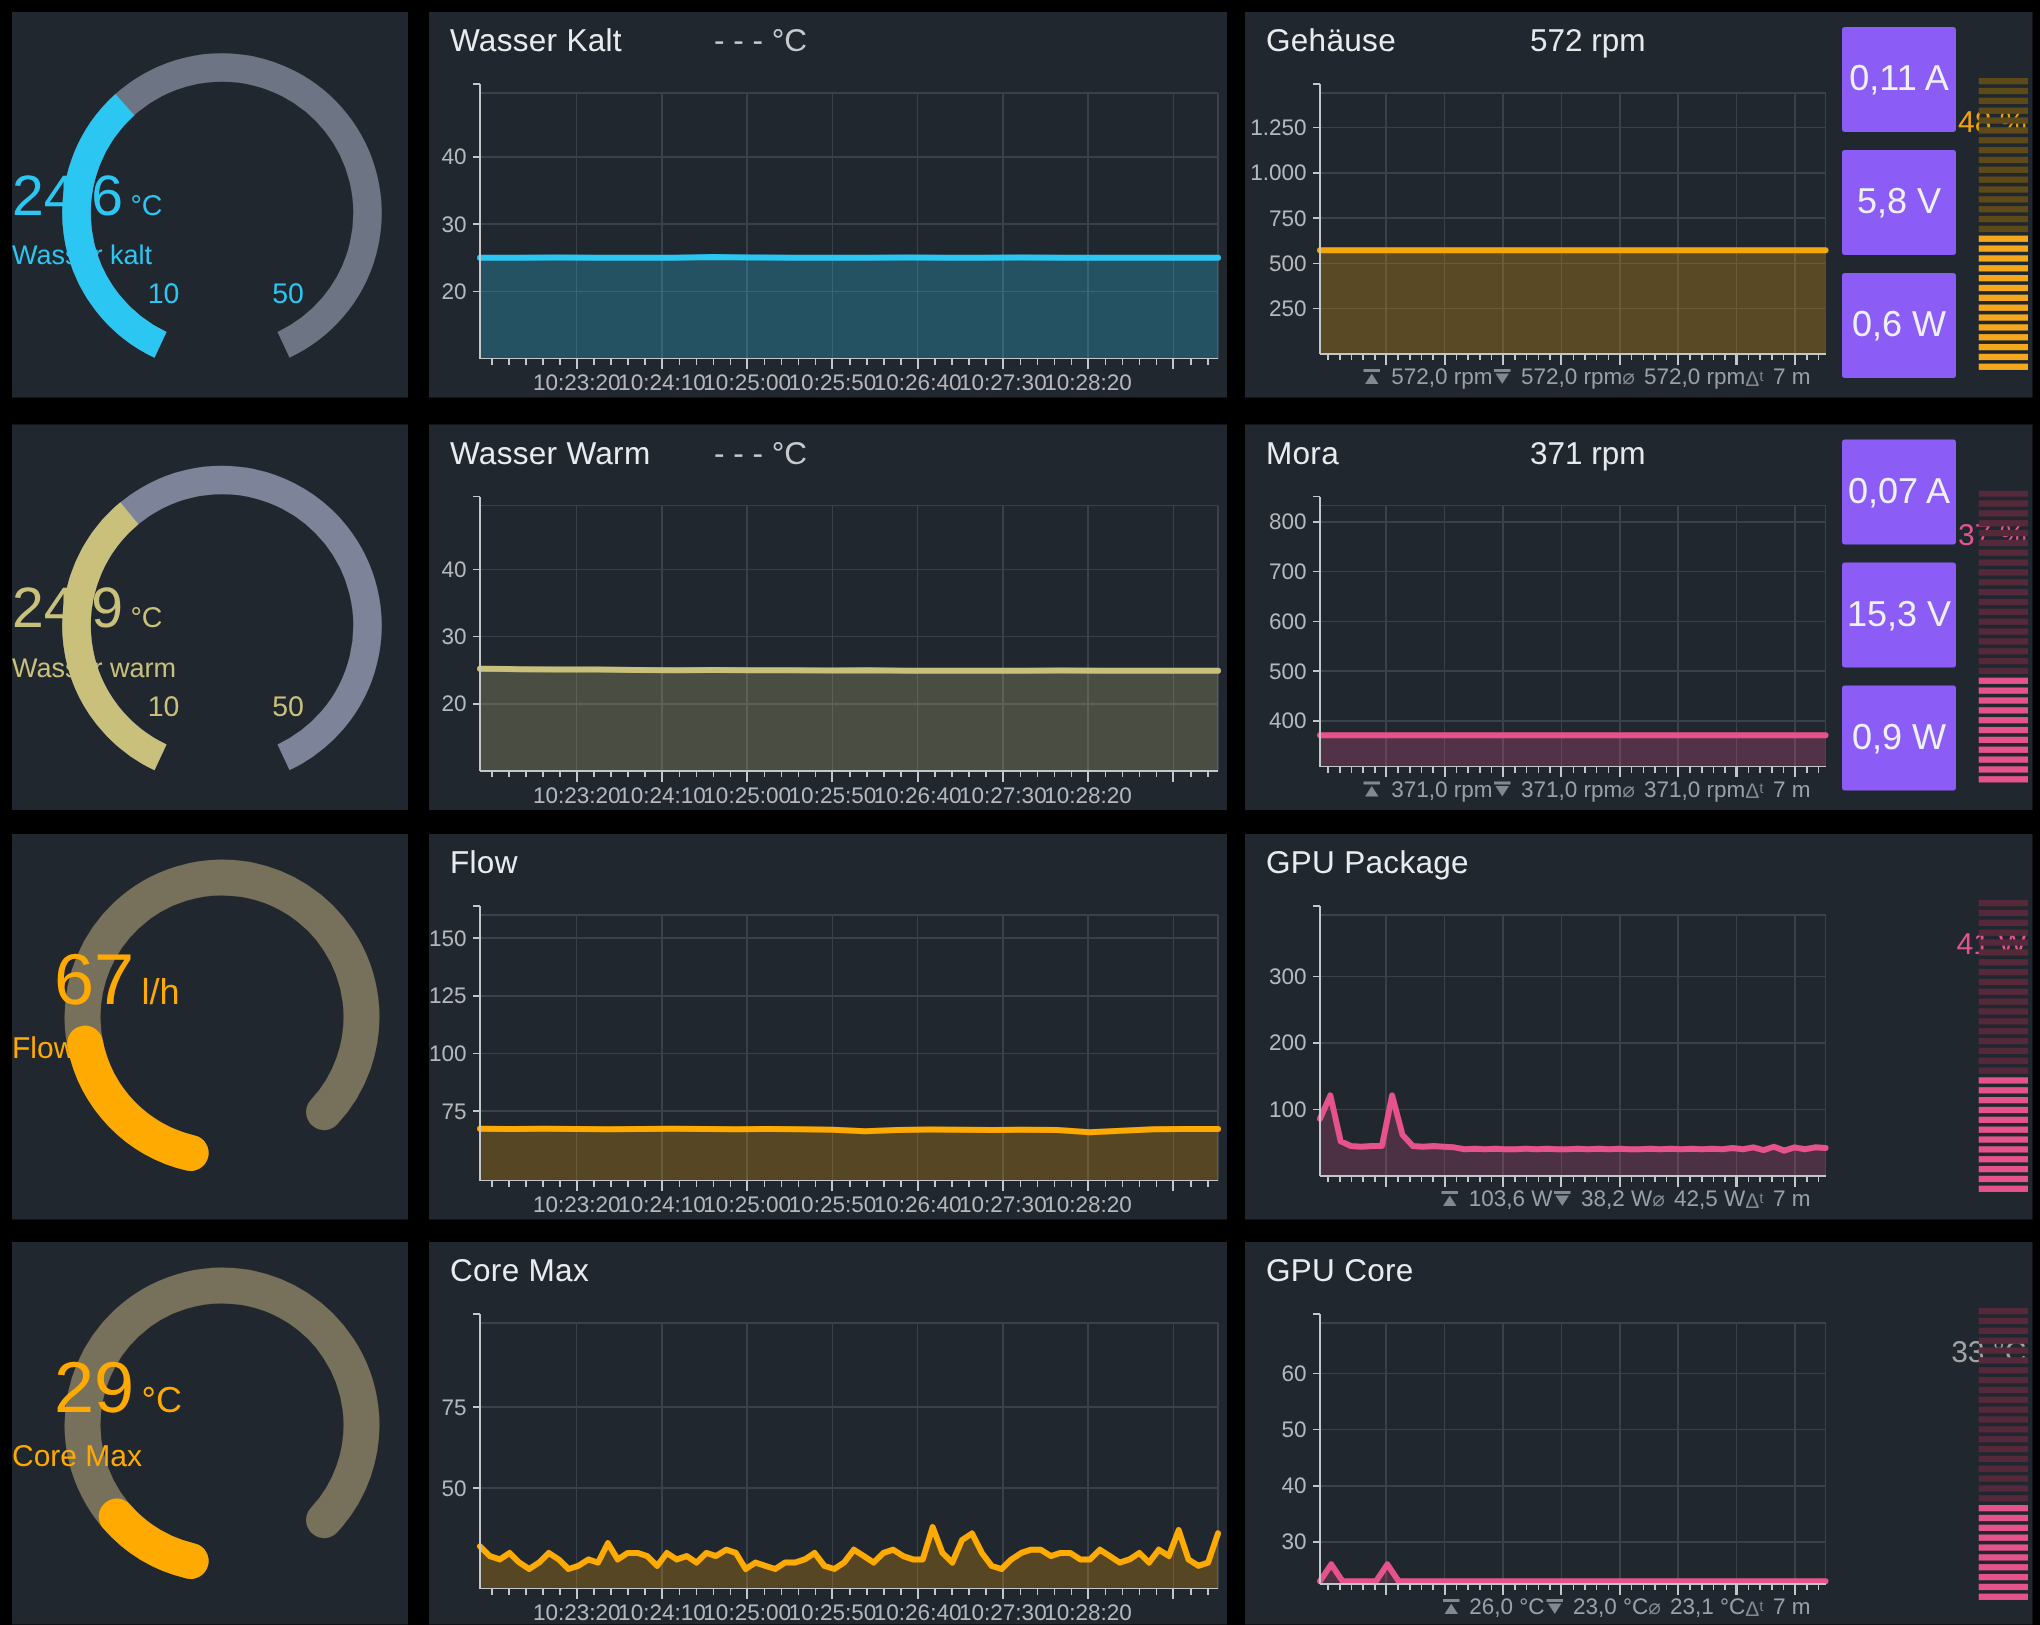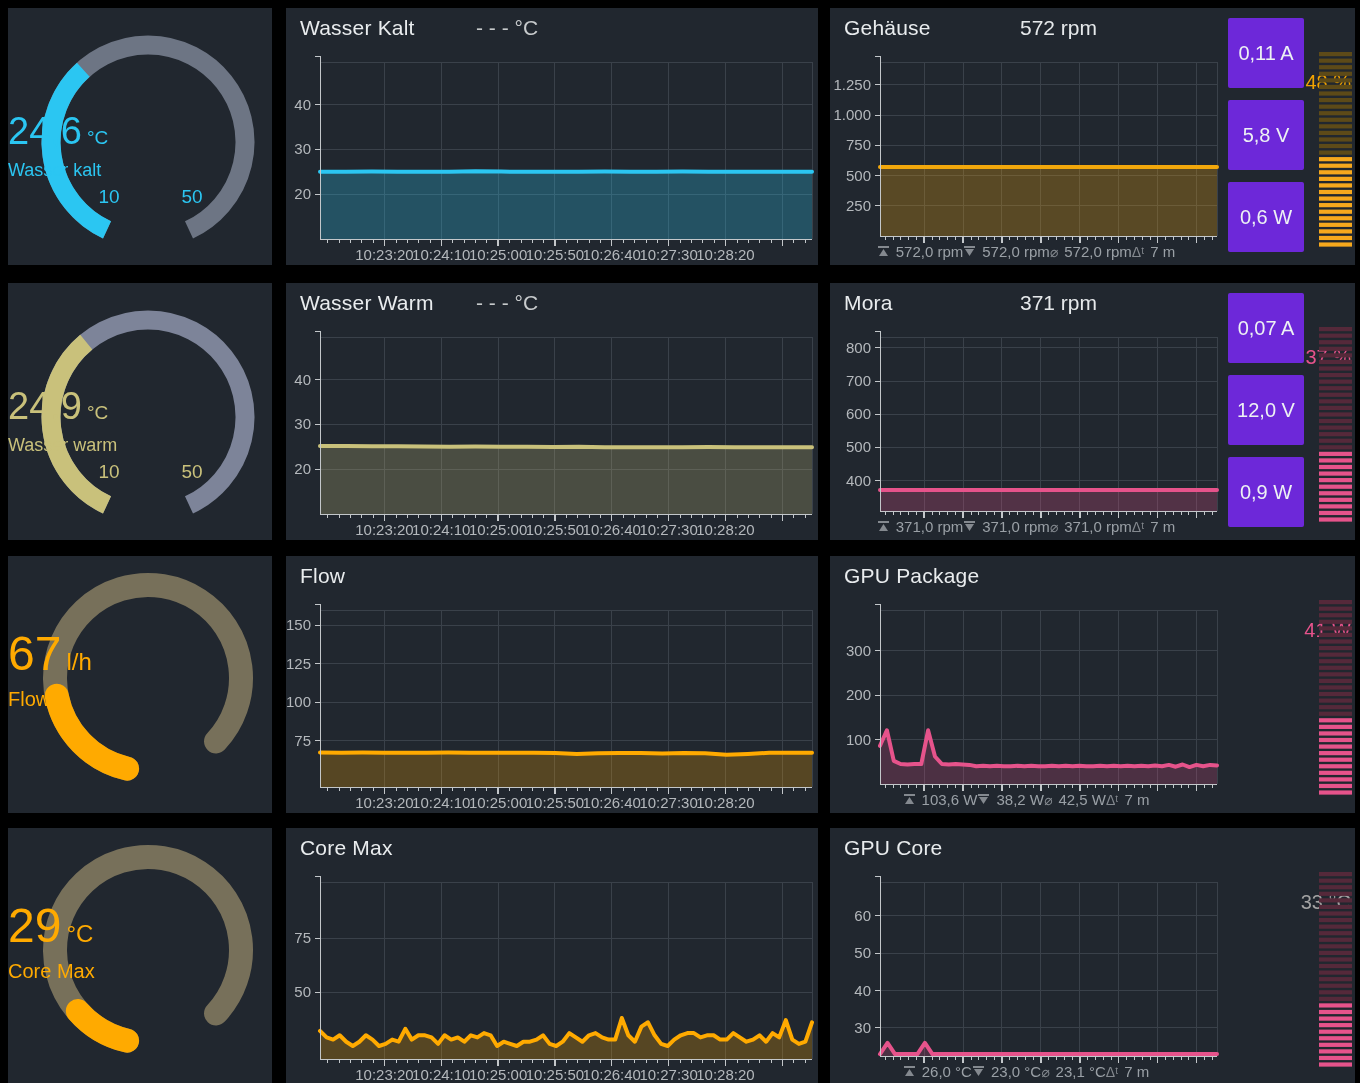--- a/index.html
+++ b/index.html
@@ -7,33 +7,33 @@
   #dashboard{position:relative;width:1360px;height:1083px;background:#000;}
   .row{position:absolute;left:0;width:1360px;height:257px;}
   .panel{position:absolute;top:0;height:257px;background:#21272f;overflow:hidden;}
   .panel.gauge{left:8px;width:264px;}
   .panel.mid{left:286px;width:532px;}
   .panel.right{left:830px;width:525px;}
   .chart-title{position:absolute;top:8px;left:14px;font-size:21px;color:#e9ecee;letter-spacing:.2px;white-space:nowrap;}
   .title-value{position:absolute;top:8px;left:190px;font-size:21px;color:#e6e9eb;white-space:nowrap;}
   .title-value.dashes{color:#c7cacc;}
   svg.chart{position:absolute;left:0;top:0;}
-  .stats{position:absolute;left:15px;bottom:5px;width:362px;display:flex;justify-content:center;align-items:center;}
+  .stats{position:absolute;left:15px;bottom:5px;width:362px;display:flex;justify-content:flex-end;align-items:center;}
   .stat{display:flex;align-items:center;gap:6px;color:#9aa0a6;font-size:15px;white-space:nowrap;}
   .stat .glyph{color:#84898f;font-size:14px;}
   .stat svg{display:block;}
   .boxes{position:absolute;top:10px;right:51px;width:76px;display:flex;flex-direction:column;gap:12px;}
-  .vbox{width:76px;height:70px;background:#6d28d9;border-radius:2px;display:flex;align-items:center;justify-content:center;
-        font-size:20px;color:#edf1f4;}
+  .vbox{width:76px;height:70px;background:#8b5cf6;border-radius:2px;display:flex;align-items:center;justify-content:center;
+        font-size:24px;color:#edf1f4;}
   .meter-label{position:absolute;top:15px;right:4px;font-size:20px;white-space:nowrap;margin-top:48px;}
   svg.meter{position:absolute;right:3px;top:44px;}
   .gauge-text{position:absolute;left:0;width:280px;text-align:left;white-space:nowrap;}
   .g-value{font-size:38px;}
   .g-value .unit{font-size:19px;margin-left:5px;}
-  .g-value.big{font-size:48px;}
+  .g-value.big{font-size:48px;margin-left:28px;}
   .g-value.big .unit{font-size:24px;}
   .g-label{font-size:18px;}
   .g-label.big{font-size:20px;}
   .g-min,.g-max{position:absolute;top:178px;font-size:19px;}
   .g-min{left:86px;width:30px;text-align:center;}
   .g-max{left:167px;width:34px;text-align:center;}
 </style>
 </head>
 <body>
 
@@ -459,21 +459,21 @@
             <span class="glyph">⌀</span>
             <span>371,0 rpm</span>
           </div>
           <div class="stat">
             <span class="glyph">Δᵗ</span>
             <span>7 m</span>
           </div>
         </div>
         <div class="boxes">
           <div class="vbox">0,07 A</div>
-          <div class="vbox">12,0 V</div>
+          <div class="vbox">15,3 V</div>
           <div class="vbox">0,9 W</div>
         </div>
         <div class="meter-label" style="color: rgb(230, 83, 139); text-align: right;">37 %</div>
         <svg width="33" height="197" class="meter">
           <rect x="0" y="0.00" width="33" height="4.2" fill="#55293a"></rect>
           <rect x="0" y="6.57" width="33" height="4.2" fill="#55293a"></rect>
           <rect x="0" y="13.13" width="33" height="4.2" fill="#55293a"></rect>
           <rect x="0" y="19.70" width="33" height="4.2" fill="#55293a"></rect>
           <rect x="0" y="26.27" width="33" height="4.2" fill="#55293a"></rect>
           <rect x="0" y="32.83" width="33" height="4.2" fill="#55293a"></rect>

